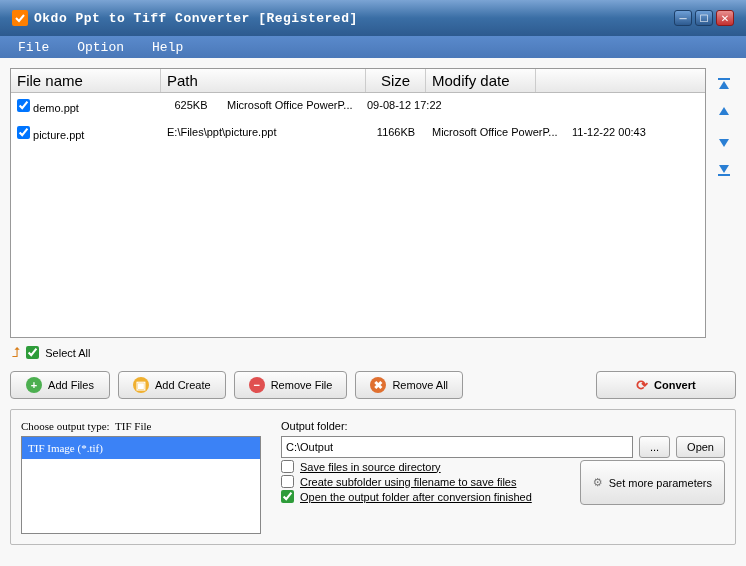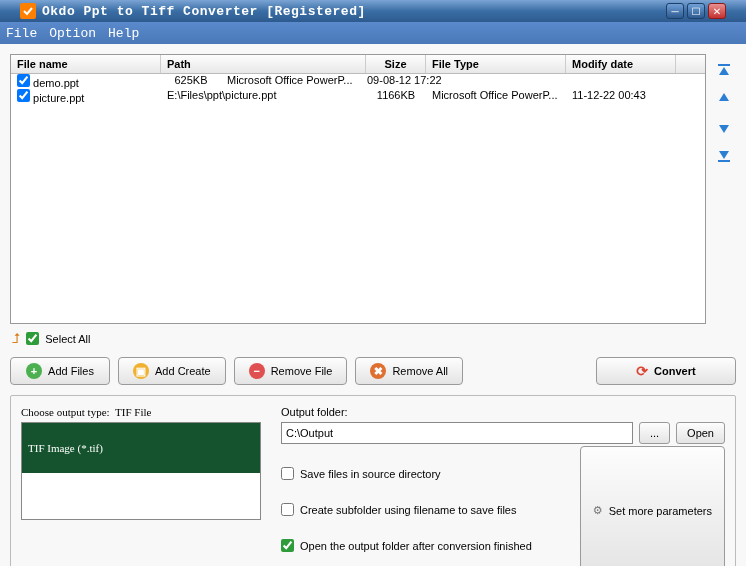--- a/index.html
+++ b/index.html
@@ -1,31 +1,31 @@
 <!DOCTYPE html>
 <html><head>
 <meta charset="utf-8">
 <style>
 * { box-sizing: border-box; margin: 0; padding: 0; }
 body { font-family: Tahoma, Arial, sans-serif; font-size: 11px; background: #d4d0c8; width: 746px; height: 566px; overflow: hidden; }
-.titlebar { background: linear-gradient(to bottom, #7ba4d4 0%, #3a6ea5 50%, #2d5a8f 100%); height: 22px; display: flex; align-items: center; padding: 0 20px; color: #fff; }
+.titlebar { background: linear-gradient(to bottom, #7ba4d4 0%, #3a6ea5 50%, #2d5a8f 100%); height: 36px; display: flex; align-items: center; padding: 0 12px; color: #fff; }
 .titlebar .app-icon { width: 16px; height: 16px; background: #ff7f00; border-radius: 2px; margin-right: 6px; display: flex; align-items: center; justify-content: center; }
 .titlebar .title { font-family: "Courier New", monospace; font-size: 13px; font-weight: bold; letter-spacing: 0.5px; flex: 1; }
 .titlebar .win-btns { display: flex; gap: 3px; }
 .titlebar .win-btn { width: 18px; height: 16px; background: linear-gradient(to bottom,#6fa0d8,#2d5a8f); border: 1px solid #1d3f68; border-radius: 3px; display: flex; align-items: center; justify-content: center; color: #fff; font-size: 10px; cursor: pointer; }
 .titlebar .win-btn.close { background: linear-gradient(to bottom,#e89090,#c43030); border-color:#8b1a1a;}
-.menubar { background: linear-gradient(to bottom, #5a8acc, #4a78b8); height: 22px; display: flex; align-items: center; padding: 0 6px; color: #fff; font-family: "Courier New", monospace; font-size: 13px; gap: 12px; }
+.menubar { background: linear-gradient(to bottom, #5a8acc, #4a78b8); height: 22px; display: flex; align-items: center; padding: 0 18px; color: #fff; font-family: "Courier New", monospace; font-size: 13px; gap: 28px; }
 .menubar span { cursor: pointer; }
 .content { background: #f8f8f8; padding: 10px; height: calc(566px - 44px); }
 .file-area { display: flex; gap: 6px; }
 .file-table-wrap { flex: 1; border: 1px solid #999; background: #fff; height: 270px; overflow: hidden; }
 .ft-head { display: flex; background: linear-gradient(to bottom,#fdfdfd,#e8e8e8); border-bottom: 1px solid #bbb; }
-.ft-head .col { padding: 3px 6px; border-right: 1px solid #ccc; font-size: 11px; color: #000; font-weight: bold; }
+.ft-head .col { padding: 3px 6px; border-right: 1px solid #ccc; font-size: 15px; color: #000; }
 .ft-body .row { display: flex; border-bottom: 0; }
-.ft-body .row .cell { padding: 0 6px; font-size: 11px; white-space: nowrap; overflow: hidden; text-overflow: ellipsis; }
+.ft-body .row .cell { padding: 6px 6px; font-size: 11px; white-space: nowrap; overflow: hidden; text-overflow: ellipsis; }
 .col-name { width: 150px; }
 .col-path { width: 205px; }
 .col-size { width: 60px; text-align: center; }
 .col-type { width: 140px; }
 .col-date { width: 110px; }
 .side-arrows { width: 24px; display: flex; flex-direction: column; gap: 10px; padding-top: 8px; align-items: center; }
 .arrow { width: 18px; height: 18px; cursor: pointer; display:flex; align-items:center; justify-content:center; }
 .arrow svg { display:block; }
 .selectall-row { display:flex; align-items:center; gap:6px; padding: 6px 2px; }
 .selectall-row .up-icon { color:#d87e1a; font-size:14px; }
@@ -35,26 +35,26 @@
 .btn .bi { width:16px; height:16px; display:flex; align-items:center; justify-content:center; border-radius:8px; color:#fff; font-size:11px; font-weight:bold; }
 .bi-add { background:#4caf50; }
 .bi-folder { background:#f0b030; }
 .bi-rem { background:#e05050; }
 .bi-remall { background:#e07030; }
 .spacer { flex:1; }
 .bottom { display:flex; gap:20px; border:1px solid #bbb; border-radius:2px; padding:10px; background:#f8f8f8; }
 .out-left { width:240px;font-family:Liberation Serif, serif; }
 .out-left-label { margin-bottom:4px; }
 .out-list { border:1px solid #888; background:#fff; height:98px; }
-.out-list-item { background:#14532d; color:#fff; padding:19px 6px; font-size:11px; }
+.out-list-item { background:#3b82f6; color:#fff; padding:5px 6px; font-size:11px; }
 .out-right { flex:1; }
 .out-row { display:flex; align-items:center; gap:6px; margin-bottom:0; }
 .out-input { flex:1; border:1px solid #888; padding:3px 4px; font-size:11px; height:22px; background:#fff; }
 .small-btn { background:linear-gradient(to bottom,#fdfdfd,#e4e4e4); border:1px solid #9a9a9a; border-radius:3px; height:22px; padding:0 10px; cursor:pointer; font-size:11px; }
-.chk-row { display:flex; align-items:center; gap:6px; margin:23px 0; font-size:11px; }
+.chk-row { display:flex; align-items:center; gap:6px; margin:2px 0; font-size:11px;text-decoration:underline; }
 .more-btn-row { display:flex; justify-content:flex-end; margin-top:2px;}
 .more-btn { background:linear-gradient(to bottom,#fdfdfd,#e4e4e4); border:1px solid #9a9a9a; border-radius:4px; padding:5px 12px; cursor:pointer; font-size:11px; display:flex; align-items:center; gap:6px;}
 input[type=checkbox] { width:13px; height:13px; }
 .chk-green { accent-color: #2e9c3a; }
 .bottom-inner{ display:flex; justify-content:space-between; }
 </style>
 </head>
 <body>
 
 <div class="titlebar">
@@ -77,21 +77,20 @@
   <span>Help</span>
 </div>
 
 <div class="content">
   <div class="file-area">
     <div class="file-table-wrap">
       <div class="ft-head">
         <div class="col col-name">File name</div>
         <div class="col col-path">Path</div>
         <div class="col col-size">Size</div>
-        <div class="col col-type">File Type</div>
         <div class="col col-date">Modify date</div>
       </div>
       <div class="ft-body">
         <div class="row">
           <div class="cell col-name"><input type="checkbox" checked="" style=""> <span>demo.ppt</span></div>
           <div class="cell col-size">625KB</div>
           <div class="cell col-type">Microsoft Office PowerP...</div>
           <div class="cell col-date">09-08-12 17:22</div>
         </div>
         <div class="row">

